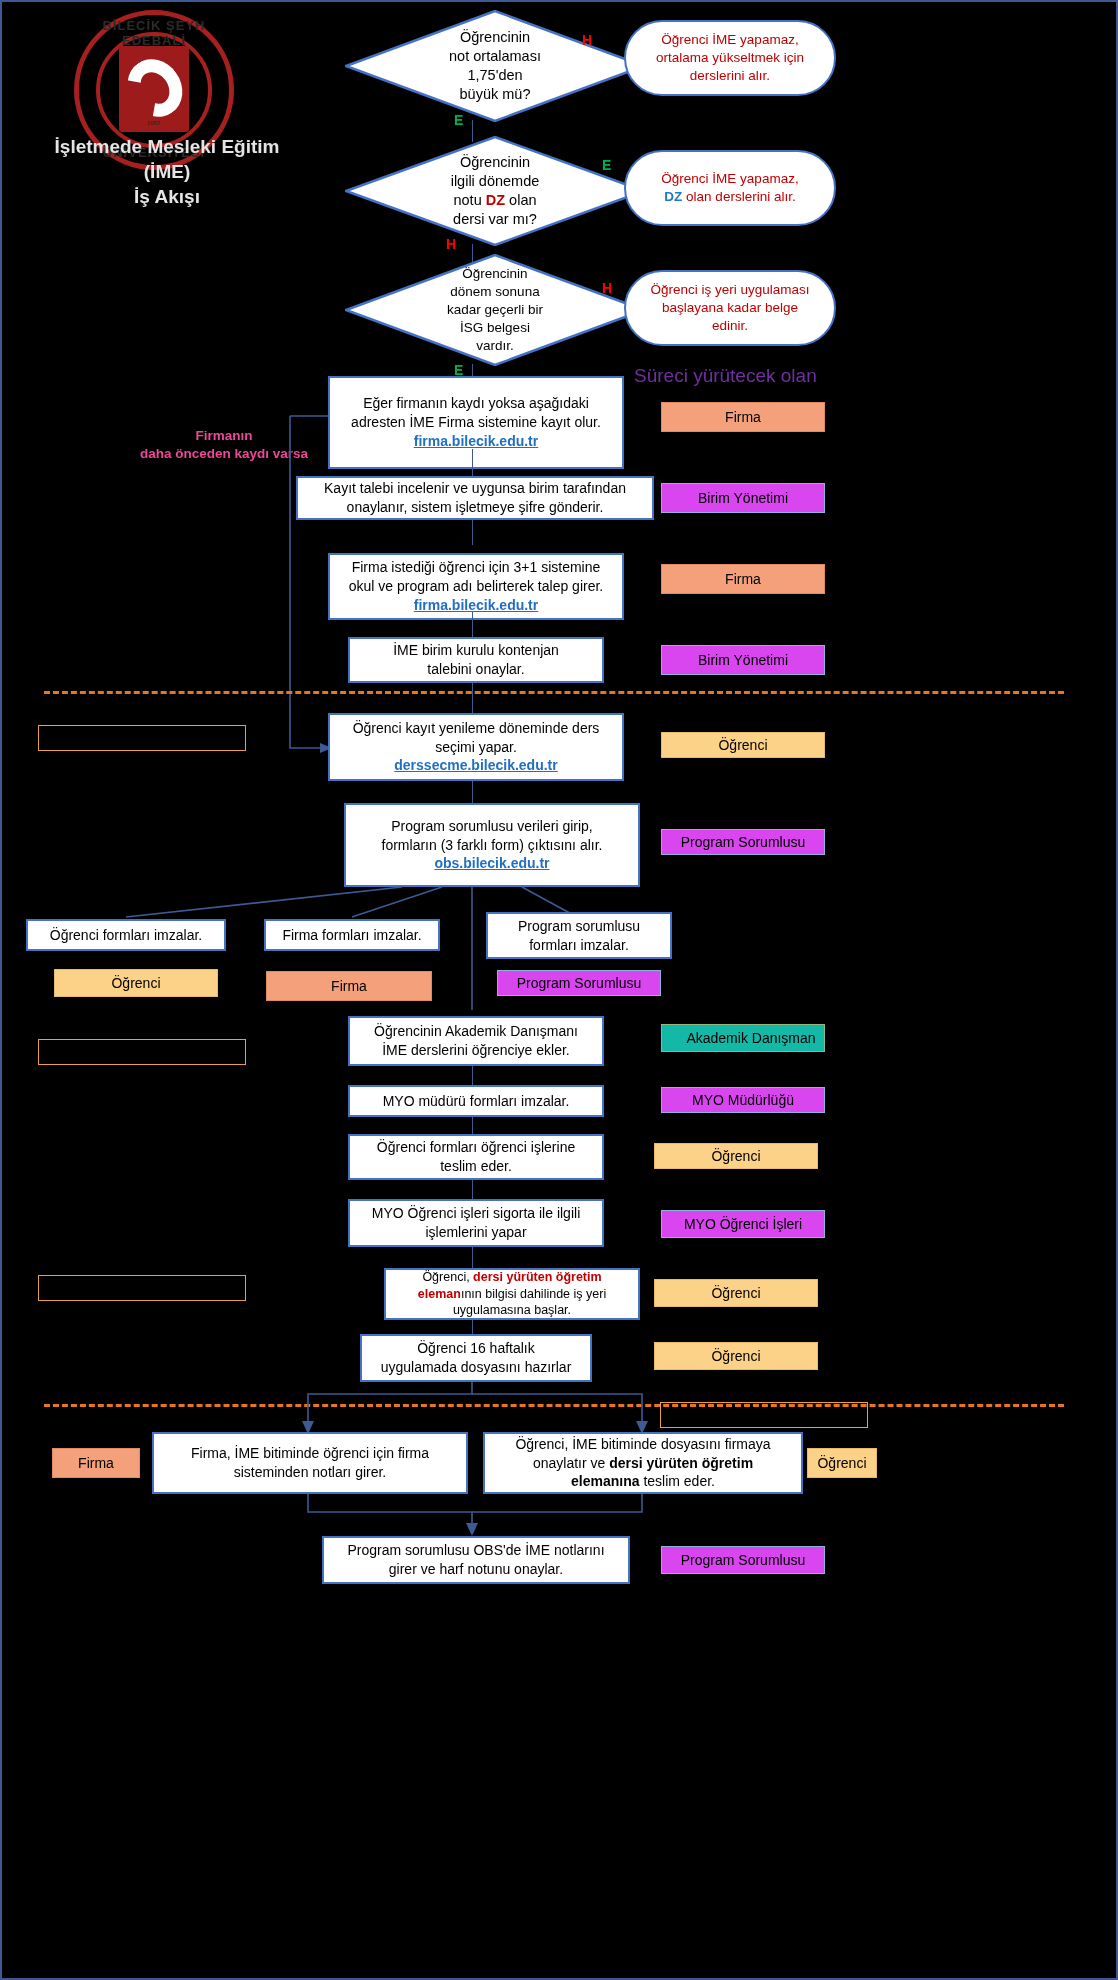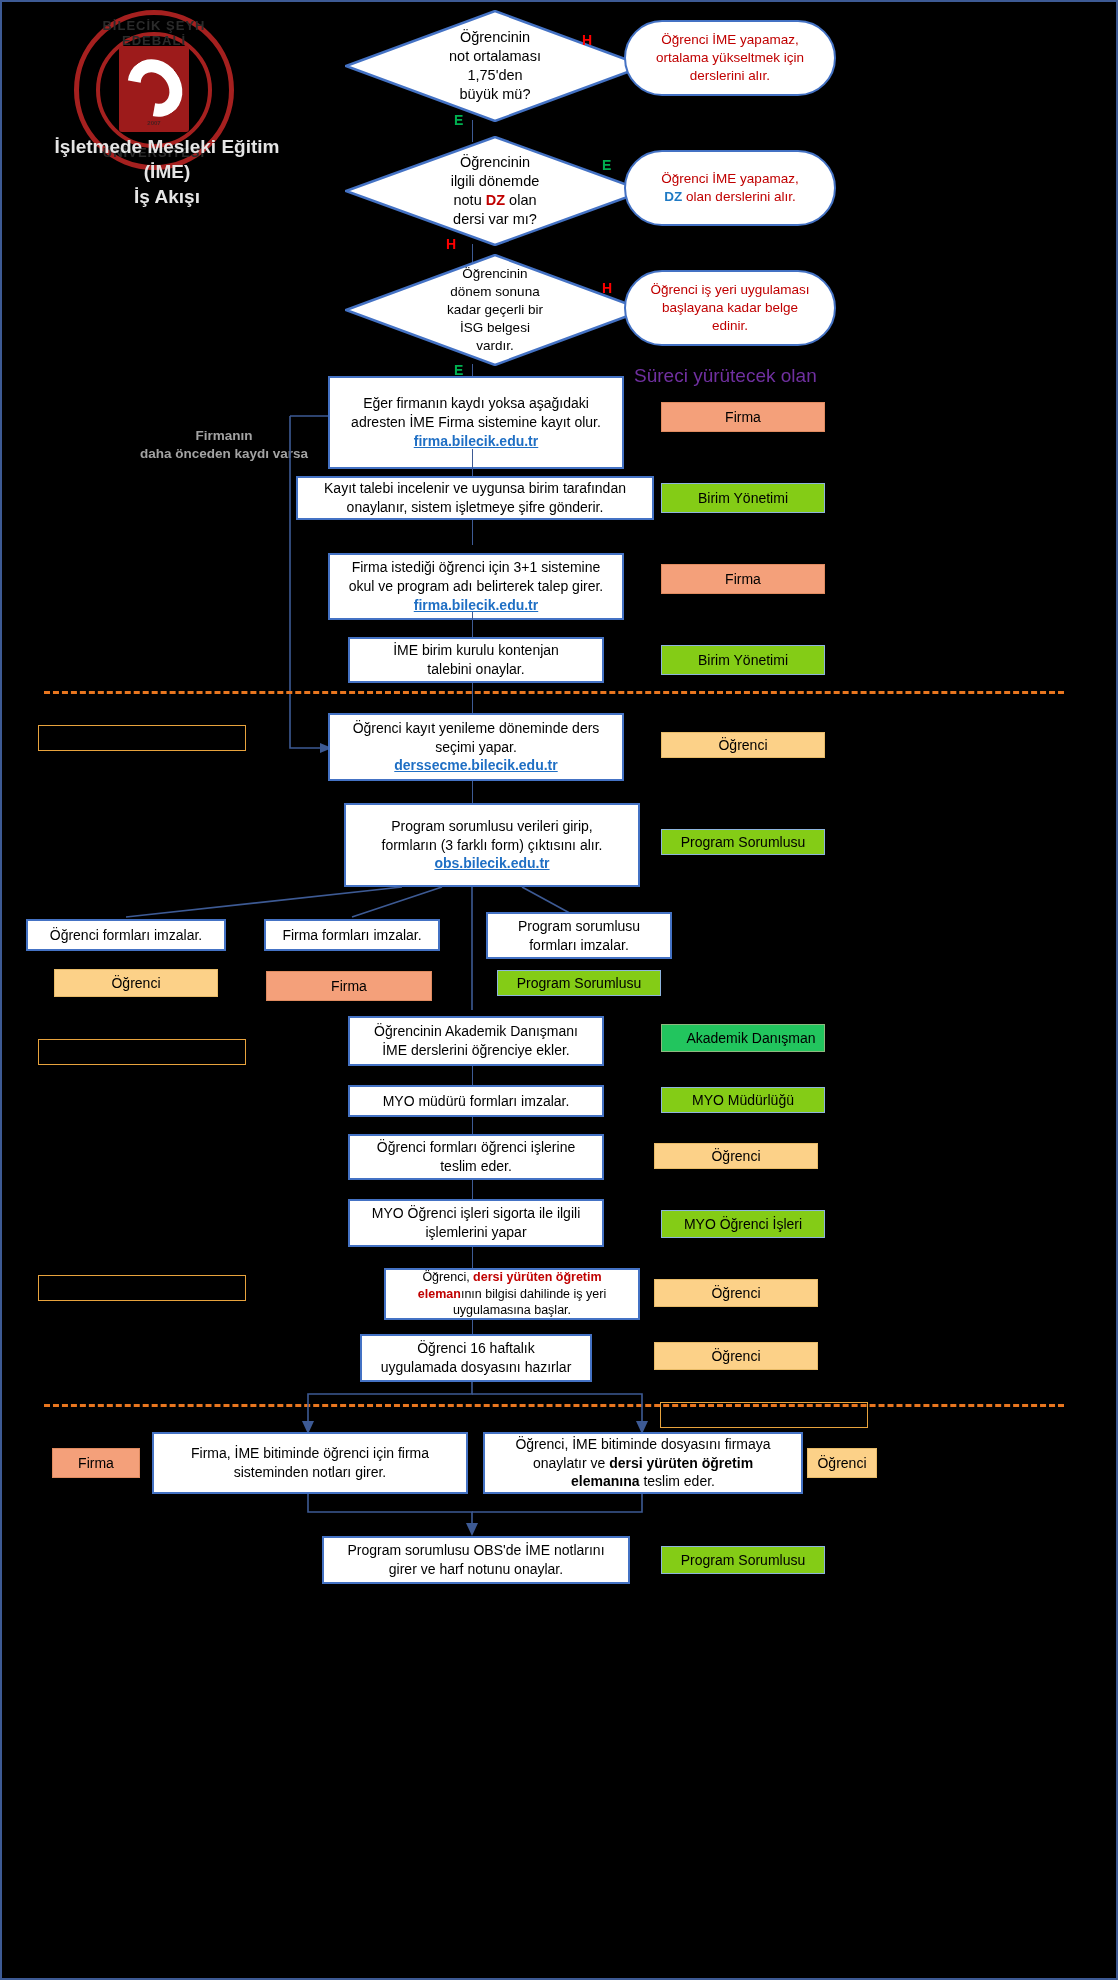--- a/index.html
+++ b/index.html
@@ -133,44 +133,44 @@
   
   .role {
     position: absolute;
     display: flex; align-items: center; justify-content: center;
     text-align: center;
     font-size: 14px;
     color: #000;
     border: 1px solid rgba(0,0,0,.25);
   }
   .role.firma   { background: #f4a07a; border-color:#e08b60; }
-  .role.birim   { background: #84cc16; border-color:#8eb4dd; }
+  .role.birim   { background: #d946ef; border-color:#8eb4dd; }
   .role.ogrenci { background: #fcd188; border-color:#e8bb68; }
-  .role.akademik{ background: #22c55e; border-color:#8fb87f;padding-left:16px; }
+  .role.akademik{ background: #14b8a6; border-color:#8fb87f;padding-left:16px; }
 
   
   .obox {
     position: absolute;
     background: transparent;
     border: 1.5px solid #e8a33d;
   }
 
   
   .sec-head {
     position: absolute;
     color: #7030a0;
     font-size: 19px;
     font-weight: 500;
     white-space: nowrap;
   }
 
   
   .red-note {
     position: absolute;
-    color: #a3a3a3;
+    color: #ec4899;
     font-weight: bold;
     font-size: 13.5px;
     text-align: center;
     line-height: 1.3;
   }
 
   
   .elabel {
     position: absolute;
     font-size: 14px;

